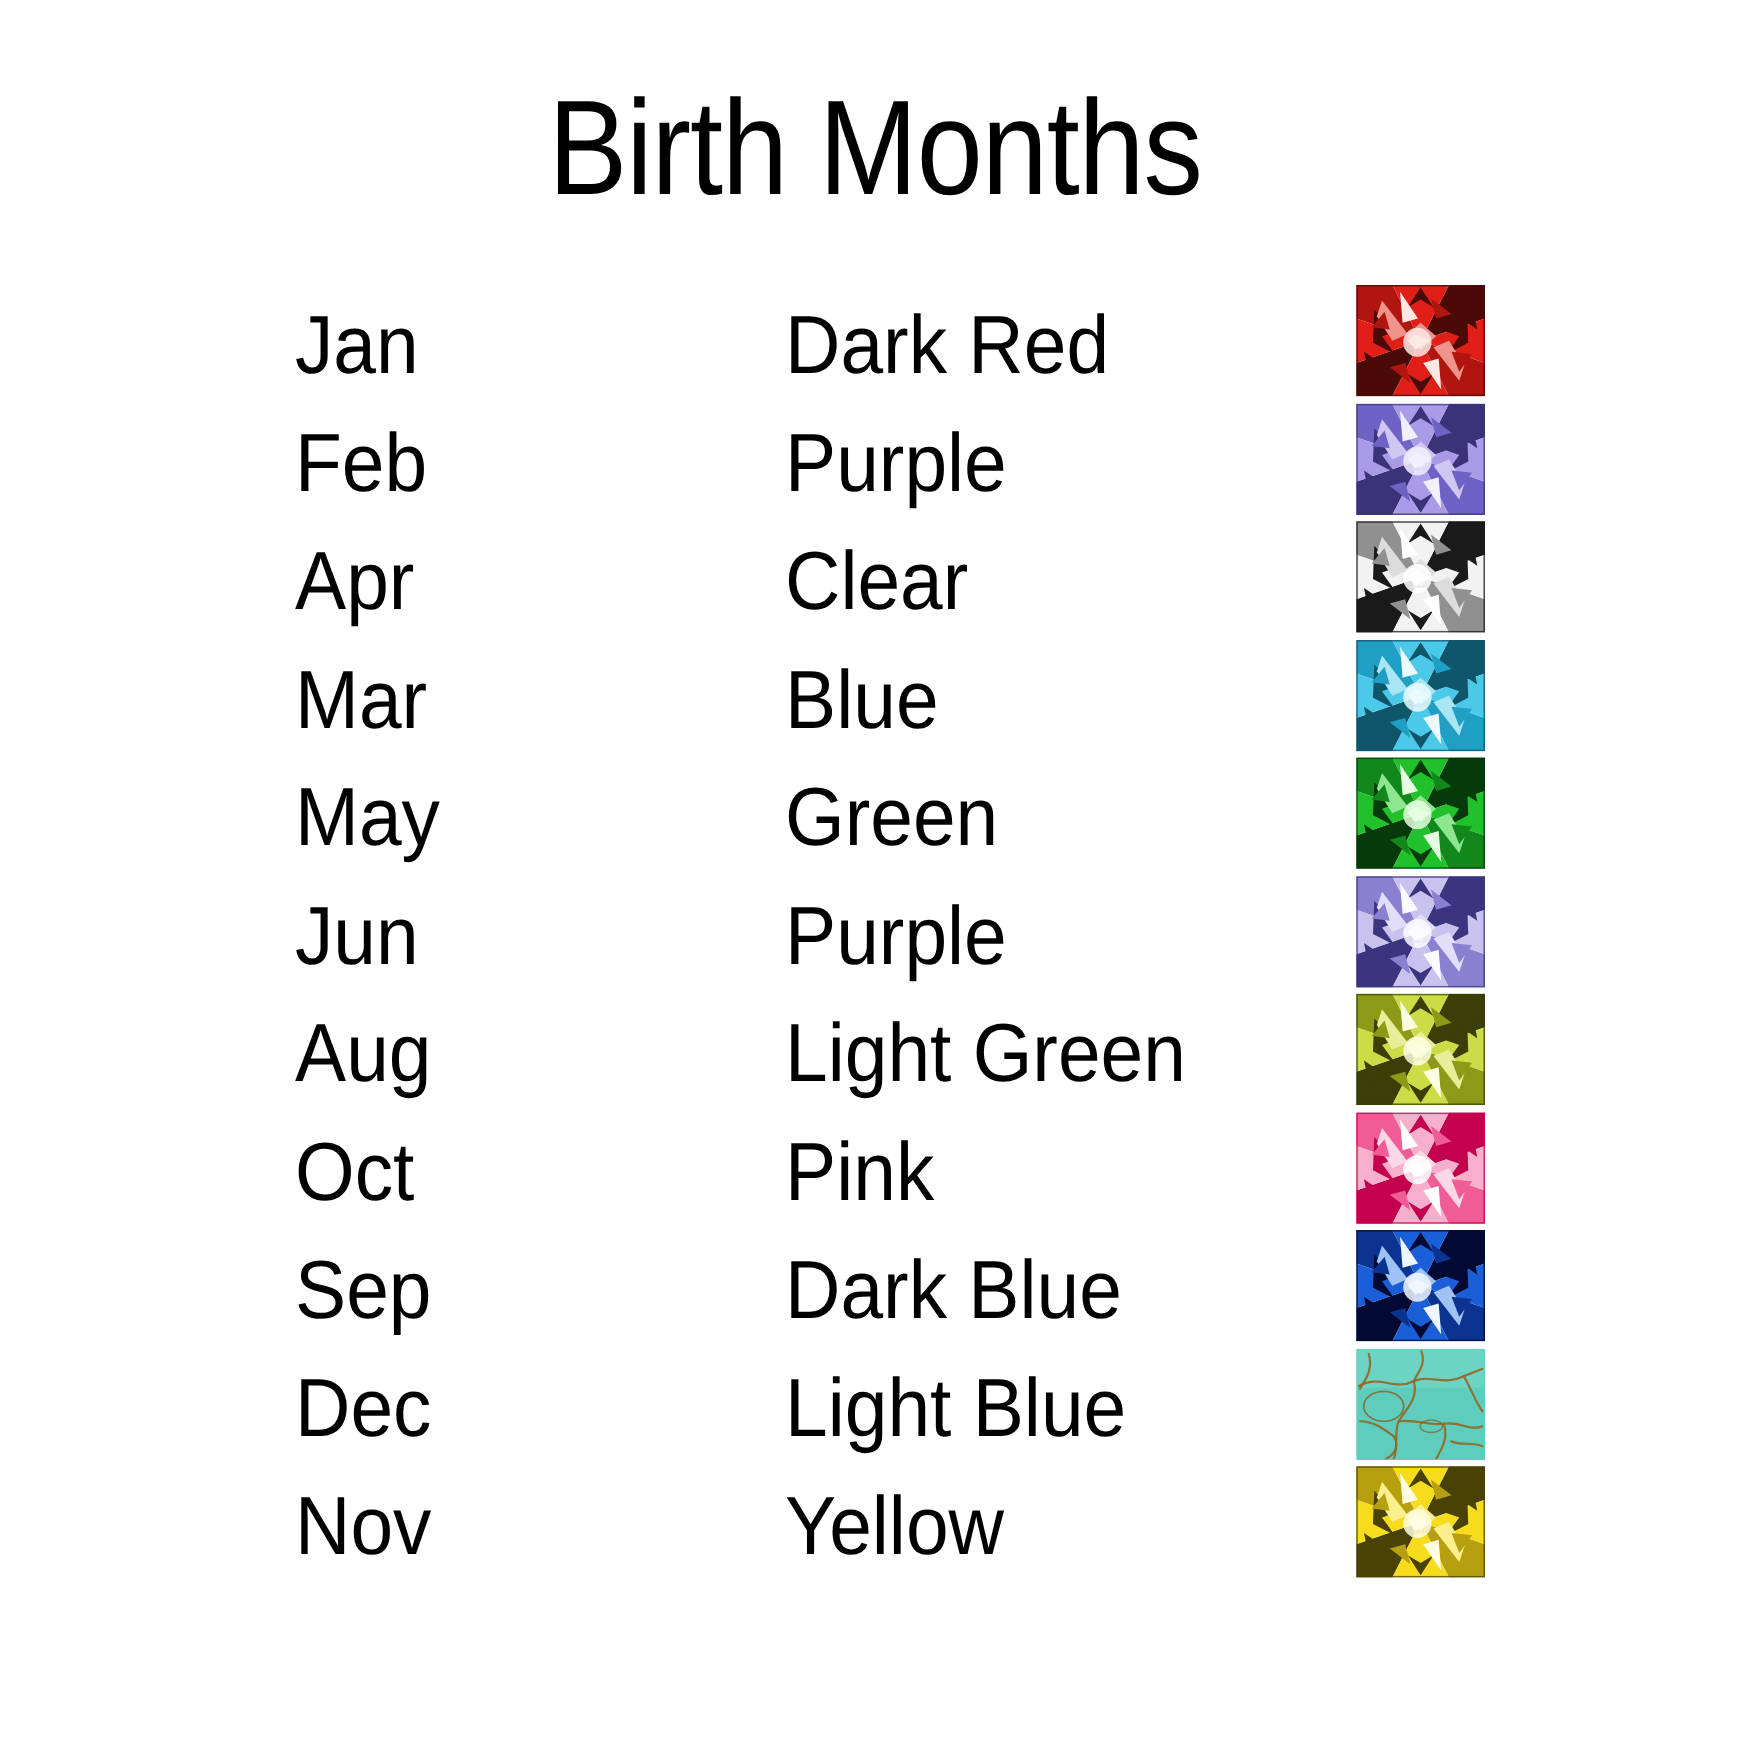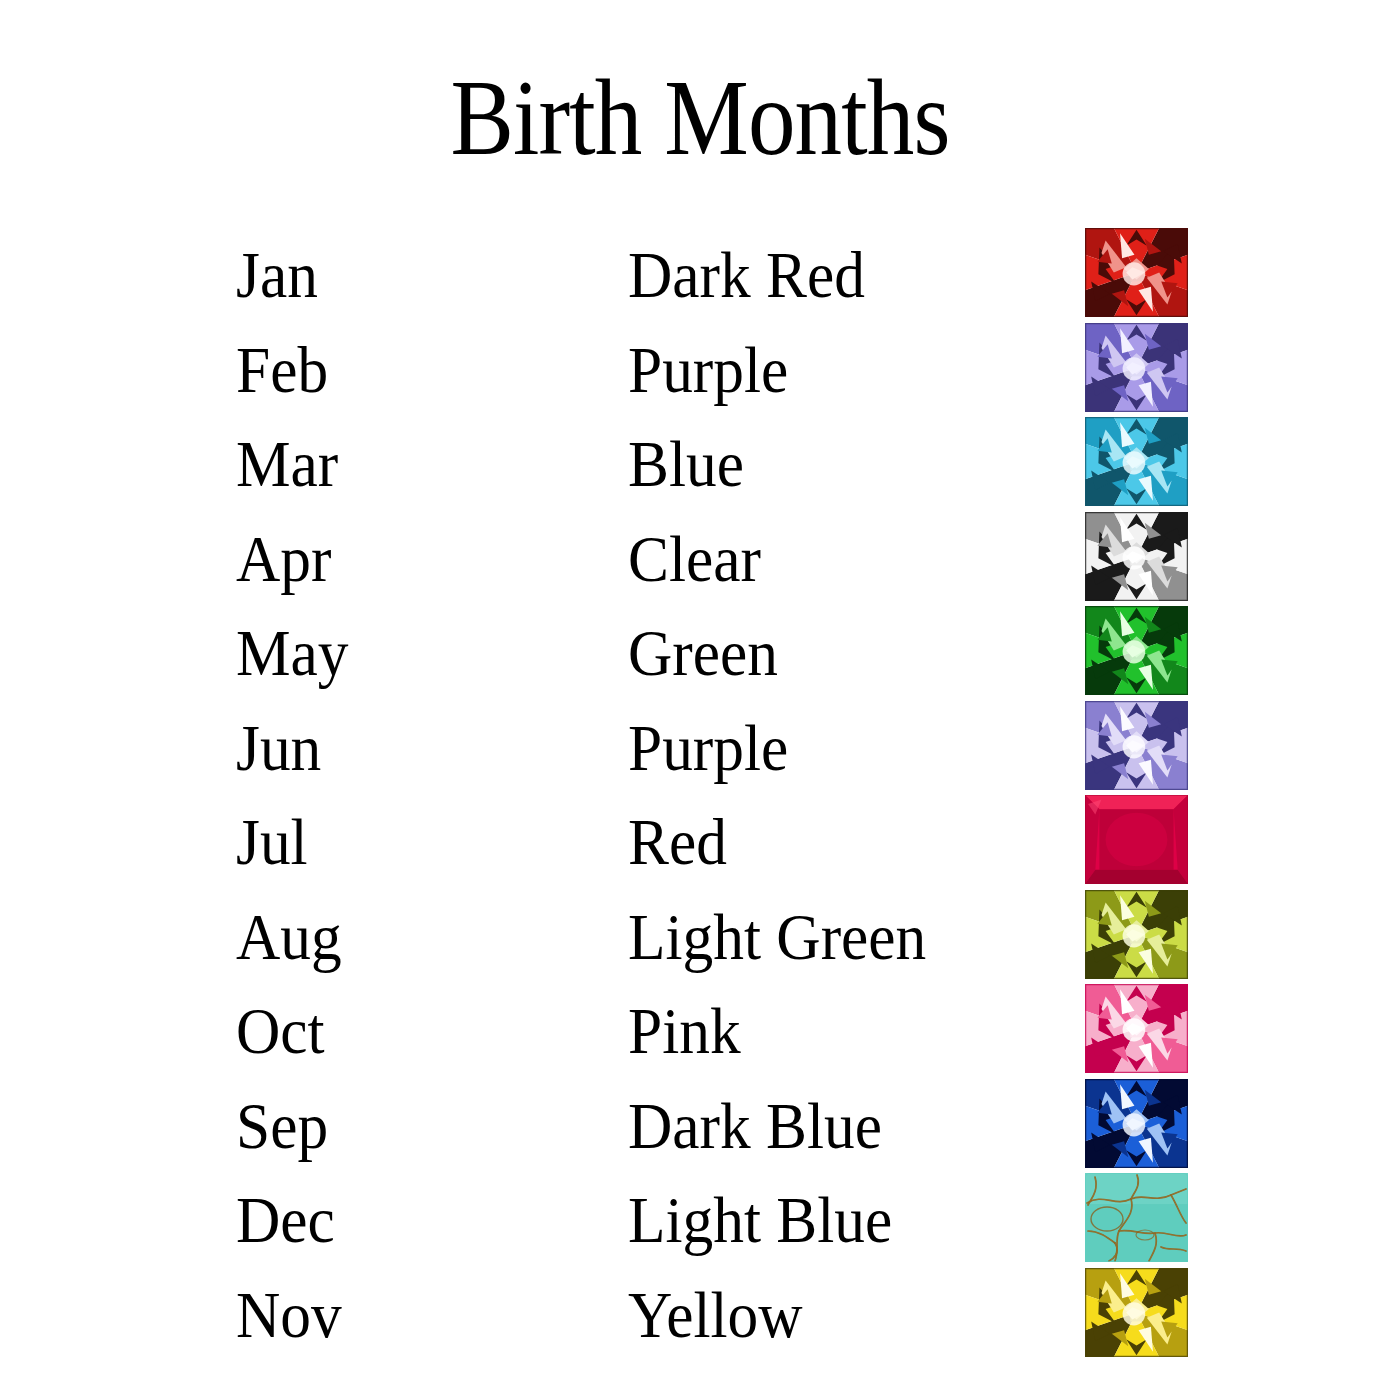--- a/index.html
+++ b/index.html
@@ -6,21 +6,21 @@
     margin: 0;
     padding: 0;
     background: #ffffff;
   }
   #page {
     position: relative;
     width: 1400px;
     height: 1400px;
     background: #ffffff;
     overflow: hidden;
-    font-family: Liberation Serif, serif;
+    font-family: Liberation Sans, sans-serif;
     color: #000000;
   }
 
   
   #title {
     position: absolute;
     top: 58px;
     left: 0;
     width: 1400px;
     text-align: center;
@@ -151,20 +151,55 @@
             <polygon points="59.739999999999995,10.68 76.22,23.14 63.86,26.7" fill="#6E63C4"></polygon>
             <polygon points="43.26,78.32000000000001 26.78,65.86 39.14,62.3" fill="#6E63C4"></polygon>
             <polygon points="76.22,53.4 92.7,55.18 82.4,69.42" fill="#6E63C4"></polygon>
             <polygon points="26.78,35.6 12.36,33.82 22.66,21.36" fill="#6E63C4"></polygon>
             <ellipse cx="48.925" cy="45.835" rx="11.33" ry="11.57" fill="#F2F0FF" opacity="0.85"></ellipse>
             <rect x="0.5" y="0.5" width="102" height="88" fill="none" stroke="#3B3378" stroke-width="1.5" opacity="0.75"></rect>
           </svg>
         </div>
       </div>
       <div class="row">
+        <div class="month">Apr</div>
+        <div class="colorname">Clear</div>
+        <div class="gemcell">
+          <svg viewBox="0 0 103 89" xmlns="http://www.w3.org/2000/svg">
+            <polygon points="0,0 28.840000000000003,0 51.5,44.5 0,26.7" fill="#909090"></polygon>
+            <polygon points="103,0 103,26.7 51.5,44.5 74.16,0" fill="#1A1A1A"></polygon>
+            <polygon points="103,89 74.16,89 51.5,44.5 103,62.3" fill="#909090"></polygon>
+            <polygon points="0,89 0,62.3 51.5,44.5 28.840000000000003,89" fill="#1A1A1A"></polygon>
+            <polygon points="28.840000000000003,0 74.16,0 51.5,44.5" fill="#F2F2F2"></polygon>
+            <polygon points="103,26.7 103,62.3 51.5,44.5" fill="#F2F2F2"></polygon>
+            <polygon points="74.16,89 28.840000000000003,89 51.5,44.5" fill="#F2F2F2"></polygon>
+            <polygon points="0,62.3 0,26.7 51.5,44.5" fill="#F2F2F2"></polygon>
+            <polygon points="51.5,1.78 41.2,17.8 51.5,11.57 61.8,17.8" fill="#1A1A1A"></polygon>
+            <polygon points="51.5,87.22 41.2,71.2 51.5,77.42999999999999 61.8,71.2" fill="#1A1A1A"></polygon>
+            <polygon points="14.420000000000002,19.580000000000002 30.9,37.379999999999995 20.6,40.940000000000005 30.9,55.18 13.39,46.28" fill="#1A1A1A"></polygon>
+            <polygon points="88.58,19.580000000000002 72.1,37.379999999999995 82.4,40.940000000000005 72.1,55.18 89.61,46.28" fill="#1A1A1A"></polygon>
+            <polygon points="35.02,5.34 49.44,26.7 37.08,30.26" fill="#FFFFFF"></polygon>
+            <polygon points="67.98,83.66 53.56,62.3 65.92,58.74" fill="#FFFFFF"></polygon>
+            <polygon points="20.6,12.46 41.2,39.160000000000004 28.840000000000003,44.5 16.48,24.92" fill="#DCDCDC"></polygon>
+            <polygon points="82.4,76.53999999999999 61.8,49.84 74.16,44.5 86.52,64.08" fill="#DCDCDC"></polygon>
+            <polygon points="45.32,35.6 57.68000000000001,35.6 57.68000000000001,53.4 45.32,53.4" fill="#909090"></polygon>
+            <polygon points="39.14,40.940000000000005 51.5,30.26 63.86,40.940000000000005 51.5,51.62" fill="#DCDCDC"></polygon>
+            <polygon points="47.38,39.160000000000004 59.739999999999995,44.5 47.38,51.62 41.2,44.5" fill="#FFFFFF"></polygon>
+            <polygon points="6.18,53.4 24.72,65.86 10.3,72.97999999999999" fill="#1A1A1A"></polygon>
+            <polygon points="96.82,35.6 78.28,23.14 92.7,16.02" fill="#1A1A1A"></polygon>
+            <polygon points="59.739999999999995,10.68 76.22,23.14 63.86,26.7" fill="#909090"></polygon>
+            <polygon points="43.26,78.32000000000001 26.78,65.86 39.14,62.3" fill="#909090"></polygon>
+            <polygon points="76.22,53.4 92.7,55.18 82.4,69.42" fill="#909090"></polygon>
+            <polygon points="26.78,35.6 12.36,33.82 22.66,21.36" fill="#909090"></polygon>
+            <ellipse cx="48.925" cy="45.835" rx="11.33" ry="11.57" fill="#FFFFFF" opacity="0.85"></ellipse>
+            <rect x="0.5" y="0.5" width="102" height="88" fill="none" stroke="#1A1A1A" stroke-width="1.5" opacity="0.75"></rect>
+          </svg>
+        </div>
+      </div>
+      <div class="row">
         <div class="month">Mar</div>
         <div class="colorname">Blue</div>
         <div class="gemcell">
           <svg viewBox="0 0 103 89" xmlns="http://www.w3.org/2000/svg">
             <polygon points="0,0 28.840000000000003,0 51.5,44.5 0,26.7" fill="#1F9FC4"></polygon>
             <polygon points="103,0 103,26.7 51.5,44.5 74.16,0" fill="#10566B"></polygon>
             <polygon points="103,89 74.16,89 51.5,44.5 103,62.3" fill="#1F9FC4"></polygon>
             <polygon points="0,89 0,62.3 51.5,44.5 28.840000000000003,89" fill="#10566B"></polygon>
             <polygon points="28.840000000000003,0 74.16,0 51.5,44.5" fill="#4CC8E8"></polygon>
             <polygon points="103,26.7 103,62.3 51.5,44.5" fill="#4CC8E8"></polygon>
@@ -186,55 +221,20 @@
             <polygon points="59.739999999999995,10.68 76.22,23.14 63.86,26.7" fill="#1F9FC4"></polygon>
             <polygon points="43.26,78.32000000000001 26.78,65.86 39.14,62.3" fill="#1F9FC4"></polygon>
             <polygon points="76.22,53.4 92.7,55.18 82.4,69.42" fill="#1F9FC4"></polygon>
             <polygon points="26.78,35.6 12.36,33.82 22.66,21.36" fill="#1F9FC4"></polygon>
             <ellipse cx="48.925" cy="45.835" rx="11.33" ry="11.57" fill="#EAFAFE" opacity="0.85"></ellipse>
             <rect x="0.5" y="0.5" width="102" height="88" fill="none" stroke="#10566B" stroke-width="1.5" opacity="0.75"></rect>
           </svg>
         </div>
       </div>
       <div class="row">
-        <div class="month">Apr</div>
-        <div class="colorname">Clear</div>
-        <div class="gemcell">
-          <svg viewBox="0 0 103 89" xmlns="http://www.w3.org/2000/svg">
-            <polygon points="0,0 28.840000000000003,0 51.5,44.5 0,26.7" fill="#909090"></polygon>
-            <polygon points="103,0 103,26.7 51.5,44.5 74.16,0" fill="#1A1A1A"></polygon>
-            <polygon points="103,89 74.16,89 51.5,44.5 103,62.3" fill="#909090"></polygon>
-            <polygon points="0,89 0,62.3 51.5,44.5 28.840000000000003,89" fill="#1A1A1A"></polygon>
-            <polygon points="28.840000000000003,0 74.16,0 51.5,44.5" fill="#F2F2F2"></polygon>
-            <polygon points="103,26.7 103,62.3 51.5,44.5" fill="#F2F2F2"></polygon>
-            <polygon points="74.16,89 28.840000000000003,89 51.5,44.5" fill="#F2F2F2"></polygon>
-            <polygon points="0,62.3 0,26.7 51.5,44.5" fill="#F2F2F2"></polygon>
-            <polygon points="51.5,1.78 41.2,17.8 51.5,11.57 61.8,17.8" fill="#1A1A1A"></polygon>
-            <polygon points="51.5,87.22 41.2,71.2 51.5,77.42999999999999 61.8,71.2" fill="#1A1A1A"></polygon>
-            <polygon points="14.420000000000002,19.580000000000002 30.9,37.379999999999995 20.6,40.940000000000005 30.9,55.18 13.39,46.28" fill="#1A1A1A"></polygon>
-            <polygon points="88.58,19.580000000000002 72.1,37.379999999999995 82.4,40.940000000000005 72.1,55.18 89.61,46.28" fill="#1A1A1A"></polygon>
-            <polygon points="35.02,5.34 49.44,26.7 37.08,30.26" fill="#FFFFFF"></polygon>
-            <polygon points="67.98,83.66 53.56,62.3 65.92,58.74" fill="#FFFFFF"></polygon>
-            <polygon points="20.6,12.46 41.2,39.160000000000004 28.840000000000003,44.5 16.48,24.92" fill="#DCDCDC"></polygon>
-            <polygon points="82.4,76.53999999999999 61.8,49.84 74.16,44.5 86.52,64.08" fill="#DCDCDC"></polygon>
-            <polygon points="45.32,35.6 57.68000000000001,35.6 57.68000000000001,53.4 45.32,53.4" fill="#909090"></polygon>
-            <polygon points="39.14,40.940000000000005 51.5,30.26 63.86,40.940000000000005 51.5,51.62" fill="#DCDCDC"></polygon>
-            <polygon points="47.38,39.160000000000004 59.739999999999995,44.5 47.38,51.62 41.2,44.5" fill="#FFFFFF"></polygon>
-            <polygon points="6.18,53.4 24.72,65.86 10.3,72.97999999999999" fill="#1A1A1A"></polygon>
-            <polygon points="96.82,35.6 78.28,23.14 92.7,16.02" fill="#1A1A1A"></polygon>
-            <polygon points="59.739999999999995,10.68 76.22,23.14 63.86,26.7" fill="#909090"></polygon>
-            <polygon points="43.26,78.32000000000001 26.78,65.86 39.14,62.3" fill="#909090"></polygon>
-            <polygon points="76.22,53.4 92.7,55.18 82.4,69.42" fill="#909090"></polygon>
-            <polygon points="26.78,35.6 12.36,33.82 22.66,21.36" fill="#909090"></polygon>
-            <ellipse cx="48.925" cy="45.835" rx="11.33" ry="11.57" fill="#FFFFFF" opacity="0.85"></ellipse>
-            <rect x="0.5" y="0.5" width="102" height="88" fill="none" stroke="#1A1A1A" stroke-width="1.5" opacity="0.75"></rect>
-          </svg>
-        </div>
-      </div>
-      <div class="row">
         <div class="month">May</div>
         <div class="colorname">Green</div>
         <div class="gemcell">
           <svg viewBox="0 0 103 89" xmlns="http://www.w3.org/2000/svg">
             <polygon points="0,0 28.840000000000003,0 51.5,44.5 0,26.7" fill="#12871B"></polygon>
             <polygon points="103,0 103,26.7 51.5,44.5 74.16,0" fill="#063A0B"></polygon>
             <polygon points="103,89 74.16,89 51.5,44.5 103,62.3" fill="#12871B"></polygon>
             <polygon points="0,89 0,62.3 51.5,44.5 28.840000000000003,89" fill="#063A0B"></polygon>
             <polygon points="28.840000000000003,0 74.16,0 51.5,44.5" fill="#21C12C"></polygon>
             <polygon points="103,26.7 103,62.3 51.5,44.5" fill="#21C12C"></polygon>
@@ -291,37 +291,20 @@
             <polygon points="59.739999999999995,10.68 76.22,23.14 63.86,26.7" fill="#8A80D0"></polygon>
             <polygon points="43.26,78.32000000000001 26.78,65.86 39.14,62.3" fill="#8A80D0"></polygon>
             <polygon points="76.22,53.4 92.7,55.18 82.4,69.42" fill="#8A80D0"></polygon>
             <polygon points="26.78,35.6 12.36,33.82 22.66,21.36" fill="#8A80D0"></polygon>
             <ellipse cx="48.925" cy="45.835" rx="11.33" ry="11.57" fill="#FBFAFF" opacity="0.85"></ellipse>
             <rect x="0.5" y="0.5" width="102" height="88" fill="none" stroke="#3A357E" stroke-width="1.5" opacity="0.75"></rect>
           </svg>
         </div>
       </div>
       <div class="row">
-        <div class="month">Jul</div>
-        <div class="colorname">Red</div>
-        <div class="gemcell">
-          <svg viewBox="0 0 103 89" xmlns="http://www.w3.org/2000/svg">
-            <rect x="0" y="0" width="103" height="89" fill="#DE0046"></rect>
-            <polygon points="0,0 103,0 88.58,14.24 14.420000000000002,14.24" fill="#F02257"></polygon>
-            <polygon points="0,0 14.420000000000002,14.24 10.3,74.75999999999999 0,89" fill="#C4003C"></polygon>
-            <polygon points="103,0 103,89 92.7,74.75999999999999 88.58,14.24" fill="#C4003C"></polygon>
-            <polygon points="0,89 103,89 92.7,74.75999999999999 10.3,74.75999999999999" fill="#A4002F"></polygon>
-            <rect x="14.420000000000002" y="14.24" width="74.16" height="60.52" fill="#A4002F" opacity="0.55"></rect>
-            <ellipse cx="51.5" cy="44.5" rx="30.9" ry="26.7" fill="#DE0046" opacity="0.45"></ellipse>
-            <polygon points="3.09,8.9 16.48,4.45 10.3,19.580000000000002" fill="#FF4A78" opacity="0.5"></polygon>
-            <rect x="0.5" y="0.5" width="102" height="88" fill="none" stroke="#A4002F" stroke-width="1" opacity="0.5"></rect>
-          </svg>
-        </div>
-      </div>
-      <div class="row">
         <div class="month">Aug</div>
         <div class="colorname">Light Green</div>
         <div class="gemcell">
           <svg viewBox="0 0 103 89" xmlns="http://www.w3.org/2000/svg">
             <polygon points="0,0 28.840000000000003,0 51.5,44.5 0,26.7" fill="#8D9A18"></polygon>
             <polygon points="103,0 103,26.7 51.5,44.5 74.16,0" fill="#3B3F06"></polygon>
             <polygon points="103,89 74.16,89 51.5,44.5 103,62.3" fill="#8D9A18"></polygon>
             <polygon points="0,89 0,62.3 51.5,44.5 28.840000000000003,89" fill="#3B3F06"></polygon>
             <polygon points="28.840000000000003,0 74.16,0 51.5,44.5" fill="#CBDC46"></polygon>
             <polygon points="103,26.7 103,62.3 51.5,44.5" fill="#CBDC46"></polygon>

